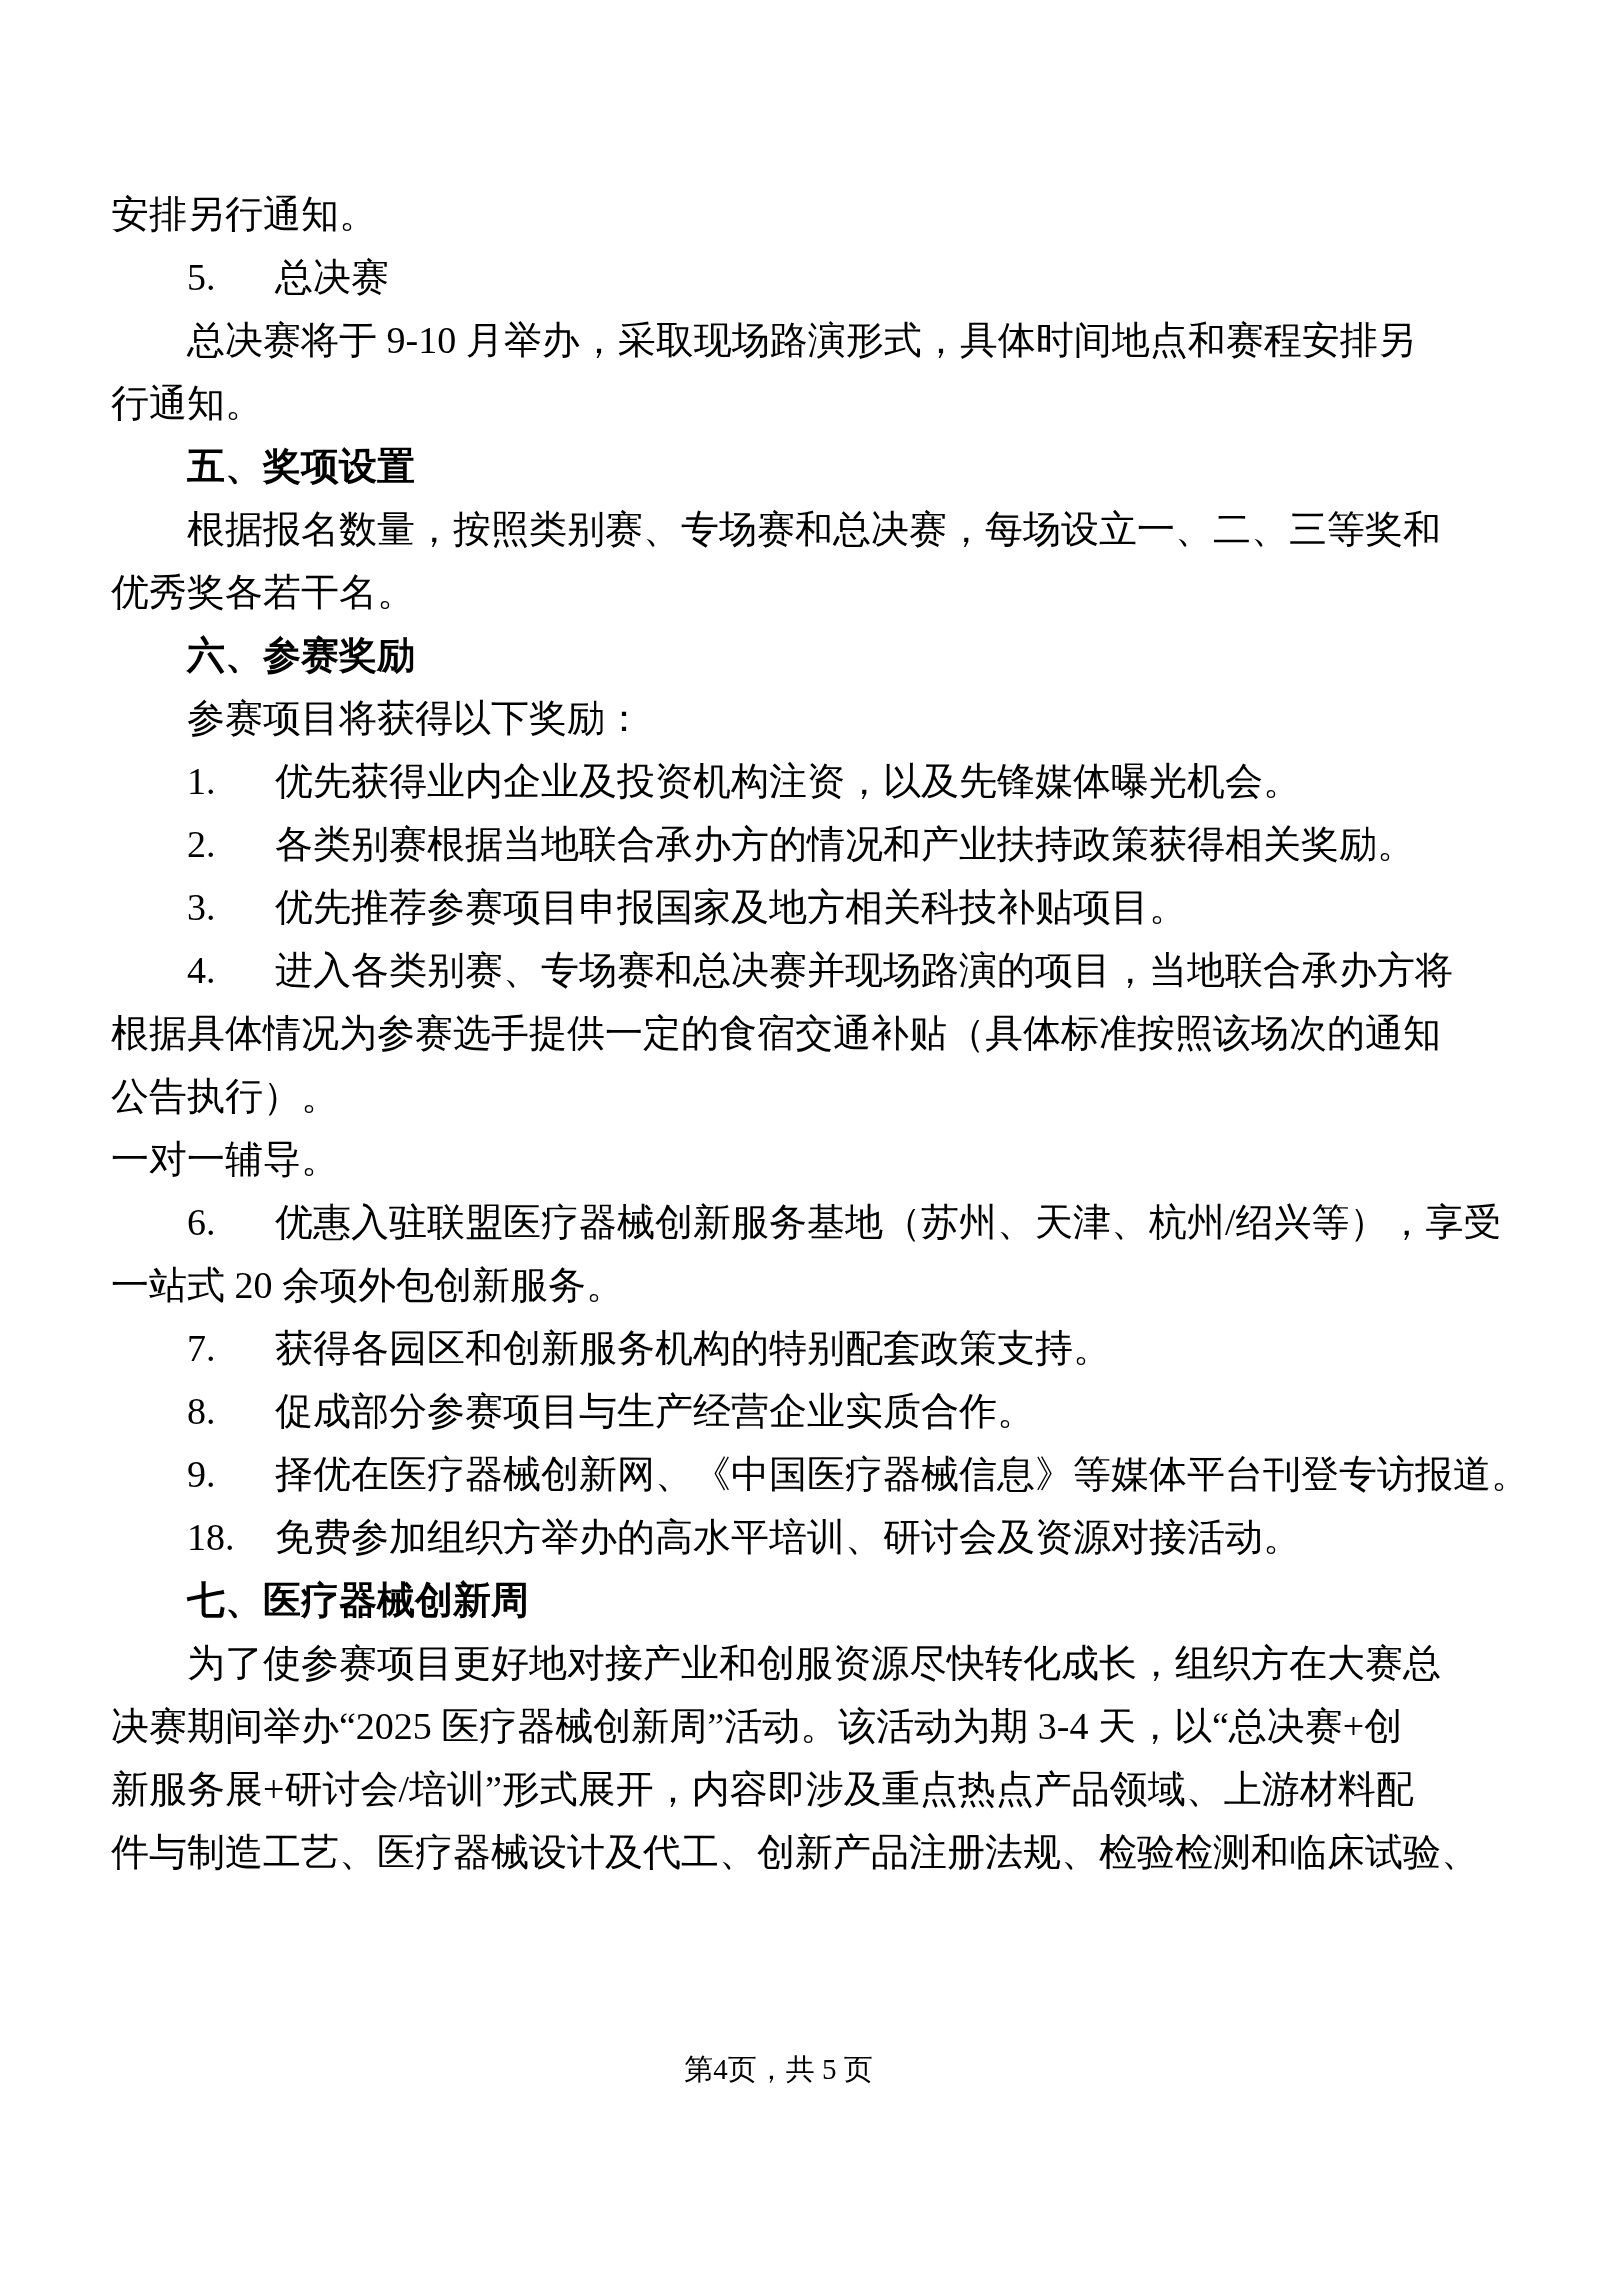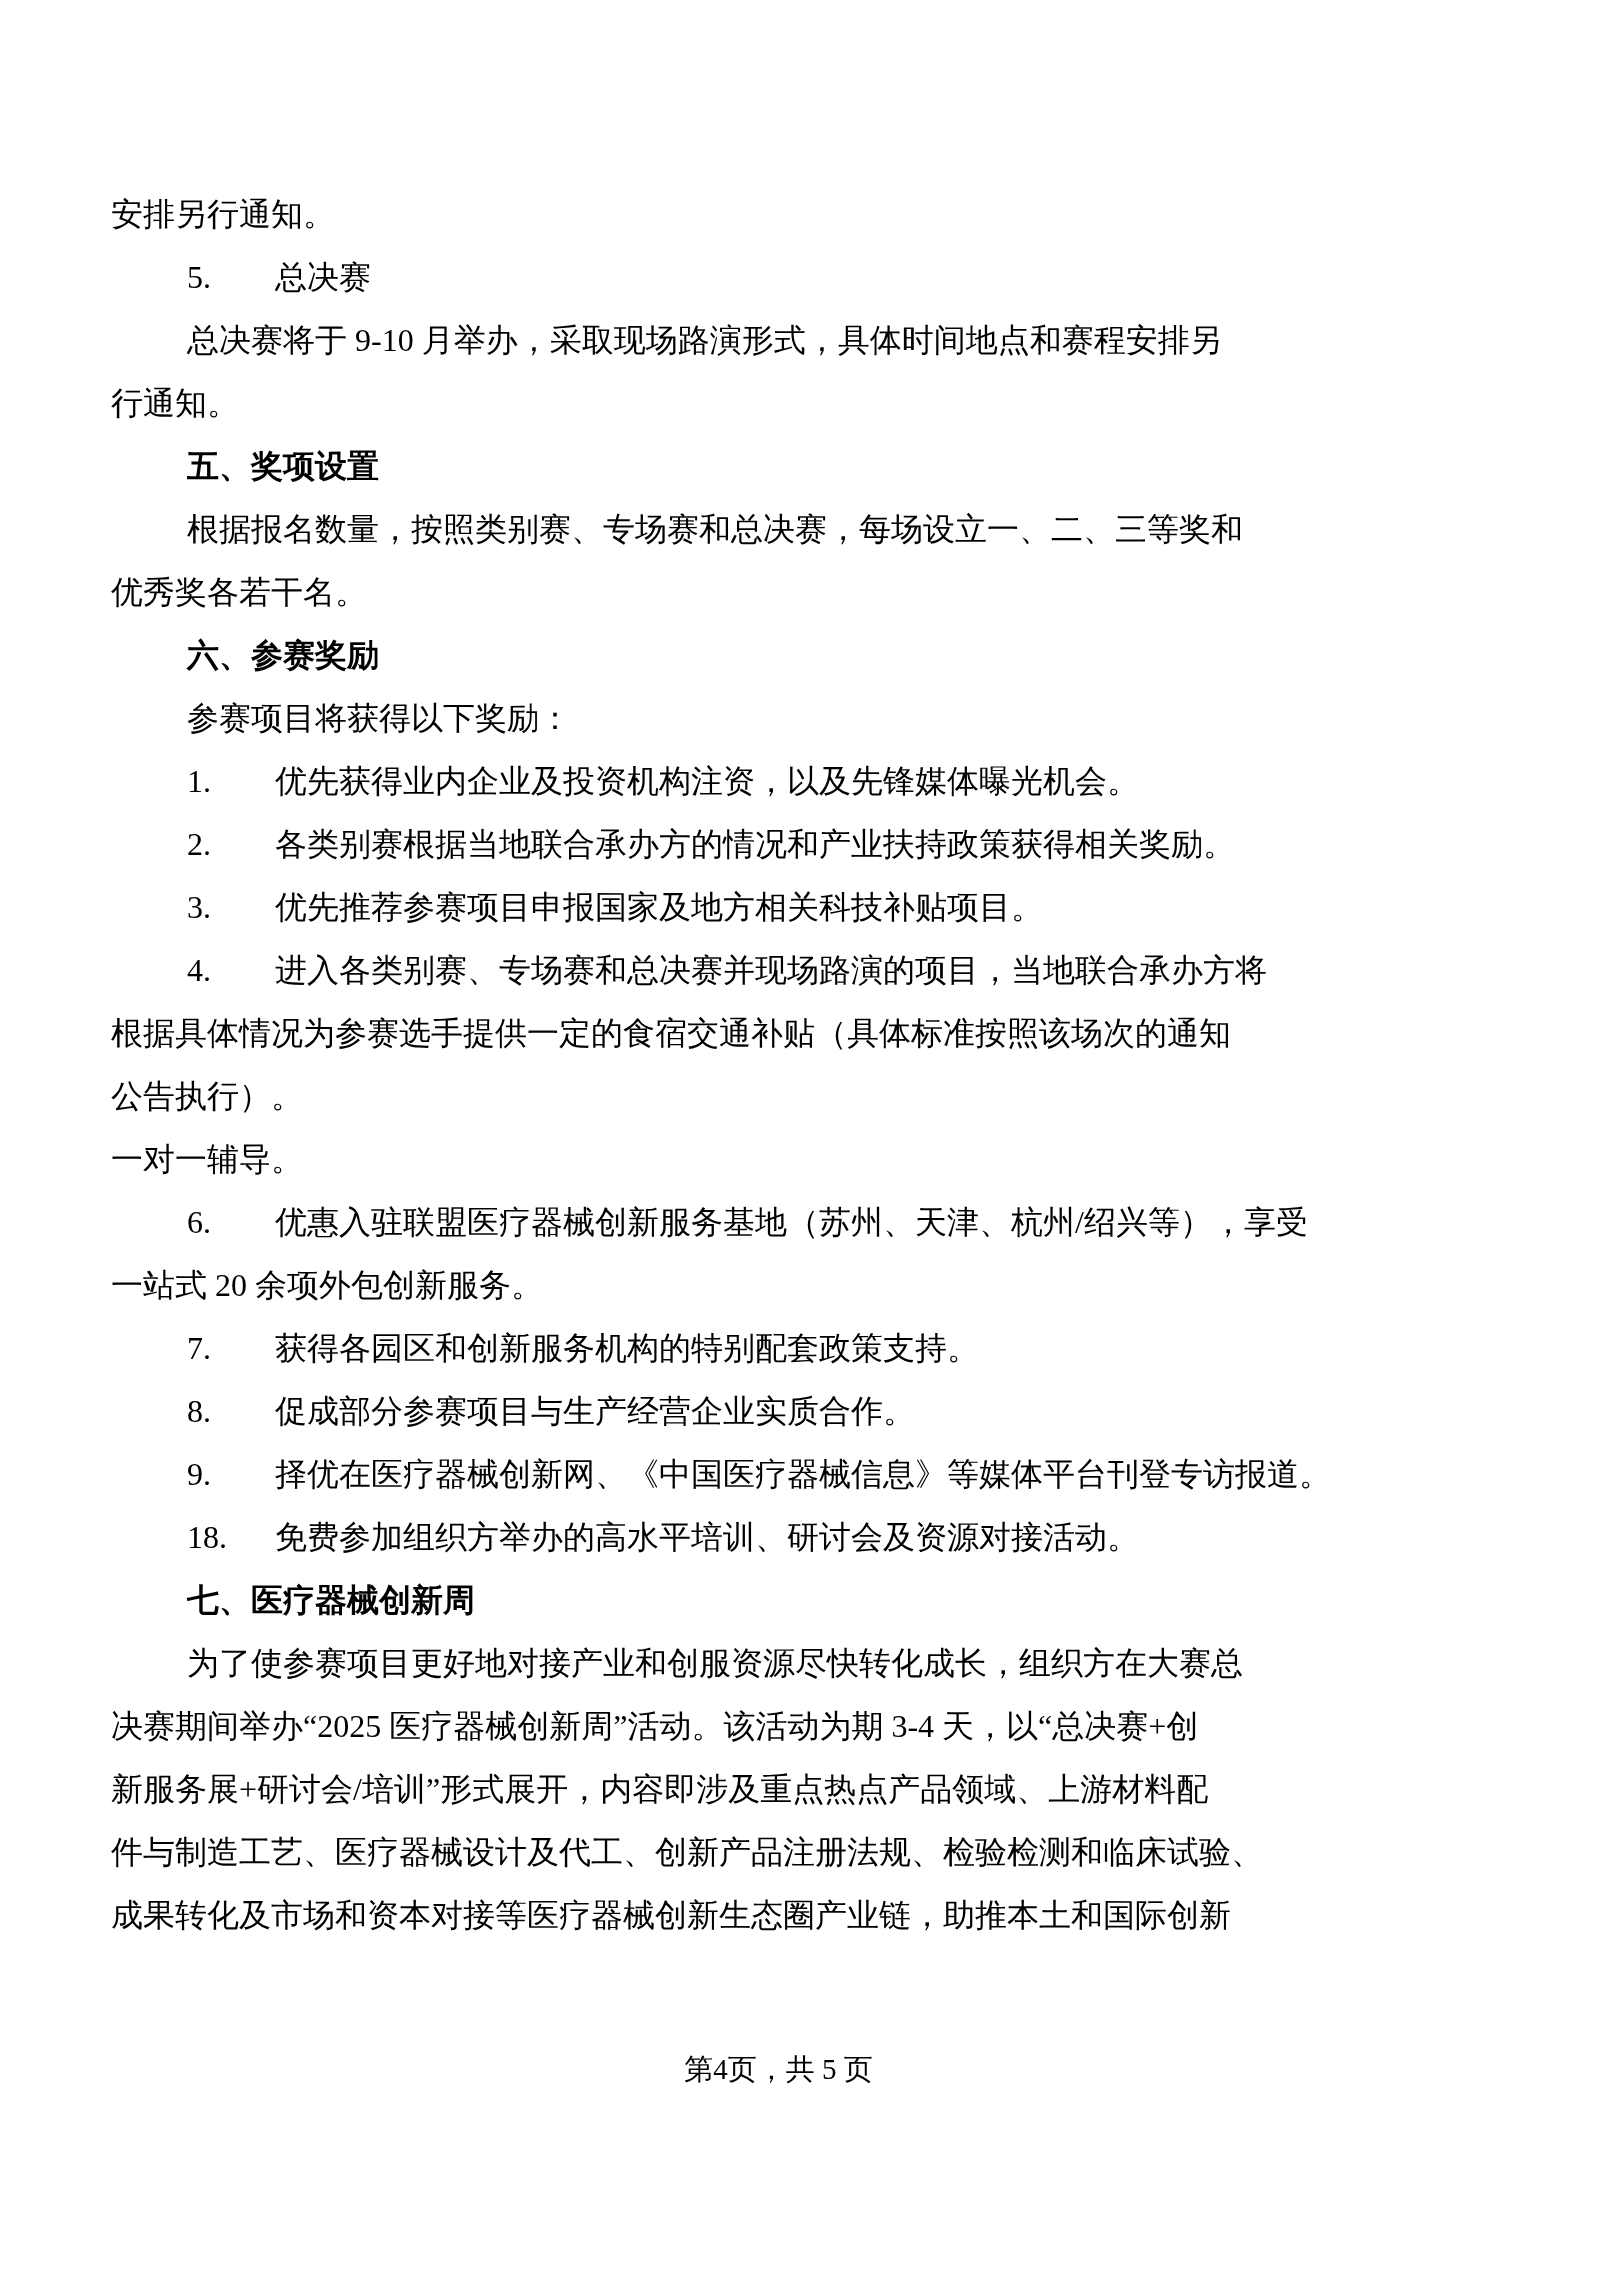--- a/index.html
+++ b/index.html
@@ -17,21 +17,21 @@
   }
   .page {
     position: absolute;
     inset: 0;
   }
   .doc-body {
     position: absolute;
     left: 111px;
     top: 183px;
     width: 1407px;
-    font-size: 32px;
+    font-size: 38px;
   }
   .line {
     height: 63px;
     line-height: 63px;
     white-space: nowrap;
   }
   .line.indent,
   .line.heading,
   .line.numbered {
     padding-left: 76px;
@@ -78,19 +78,18 @@
       <div class="line body"><span>一站式 20 余项外包创新服务。</span></div>
       <div class="line numbered"><span class="num">7.</span><span>获得各园区和创新服务机构的特别配套政策支持。</span></div>
       <div class="line numbered"><span class="num">8.</span><span>促成部分参赛项目与生产经营企业实质合作。</span></div>
       <div class="line numbered"><span class="num">9.</span><span>择优在医疗器械创新网、《中国医疗器械信息》等媒体平台刊登专访报道。</span></div>
       <div class="line numbered"><span class="num">18.</span><span>免费参加组织方举办的高水平培训、研讨会及资源对接活动。</span></div>
       <div class="line heading"><span>七、医疗器械创新周</span></div>
       <div class="line indent"><span>为了使参赛项目更好地对接产业和创服资源尽快转化成长，组织方在大赛总</span></div>
       <div class="line body"><span>决赛期间举办“2025 医疗器械创新周”活动。该活动为期 3-4 天，以“总决赛+创</span></div>
       <div class="line body"><span>新服务展+研讨会/培训”形式展开，内容即涉及重点热点产品领域、上游材料配</span></div>
       <div class="line body"><span>件与制造工艺、医疗器械设计及代工、创新产品注册法规、检验检测和临床试验、</span></div>
-      <div class="line body"><span>成果转化及市场和资本对接等医疗器械创新生态圈产业链，助推本土和国际创新</span></div>
     </section>
   <footer class="page-footer">
     <span>第4页，共 5 页</span>
   </footer>
 </main>
 
 
 </body></html>

